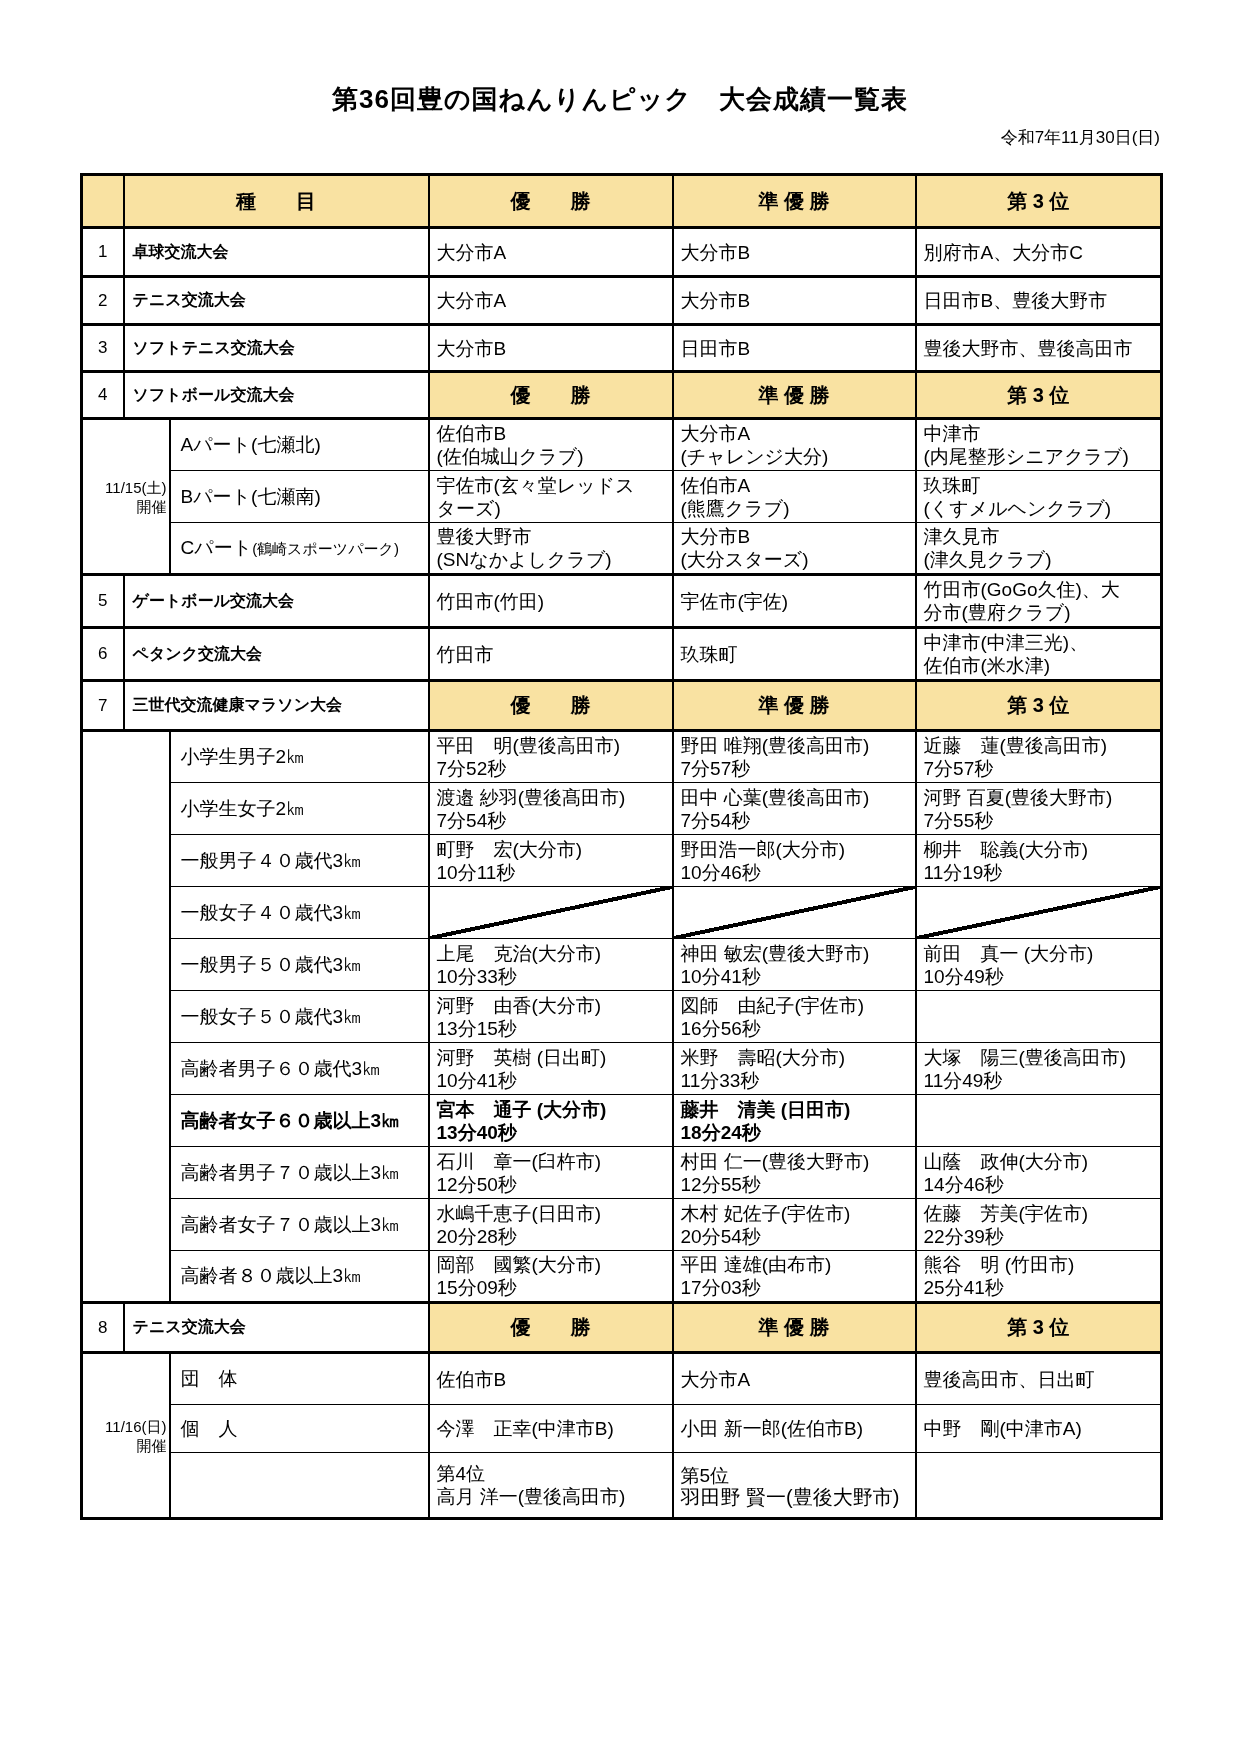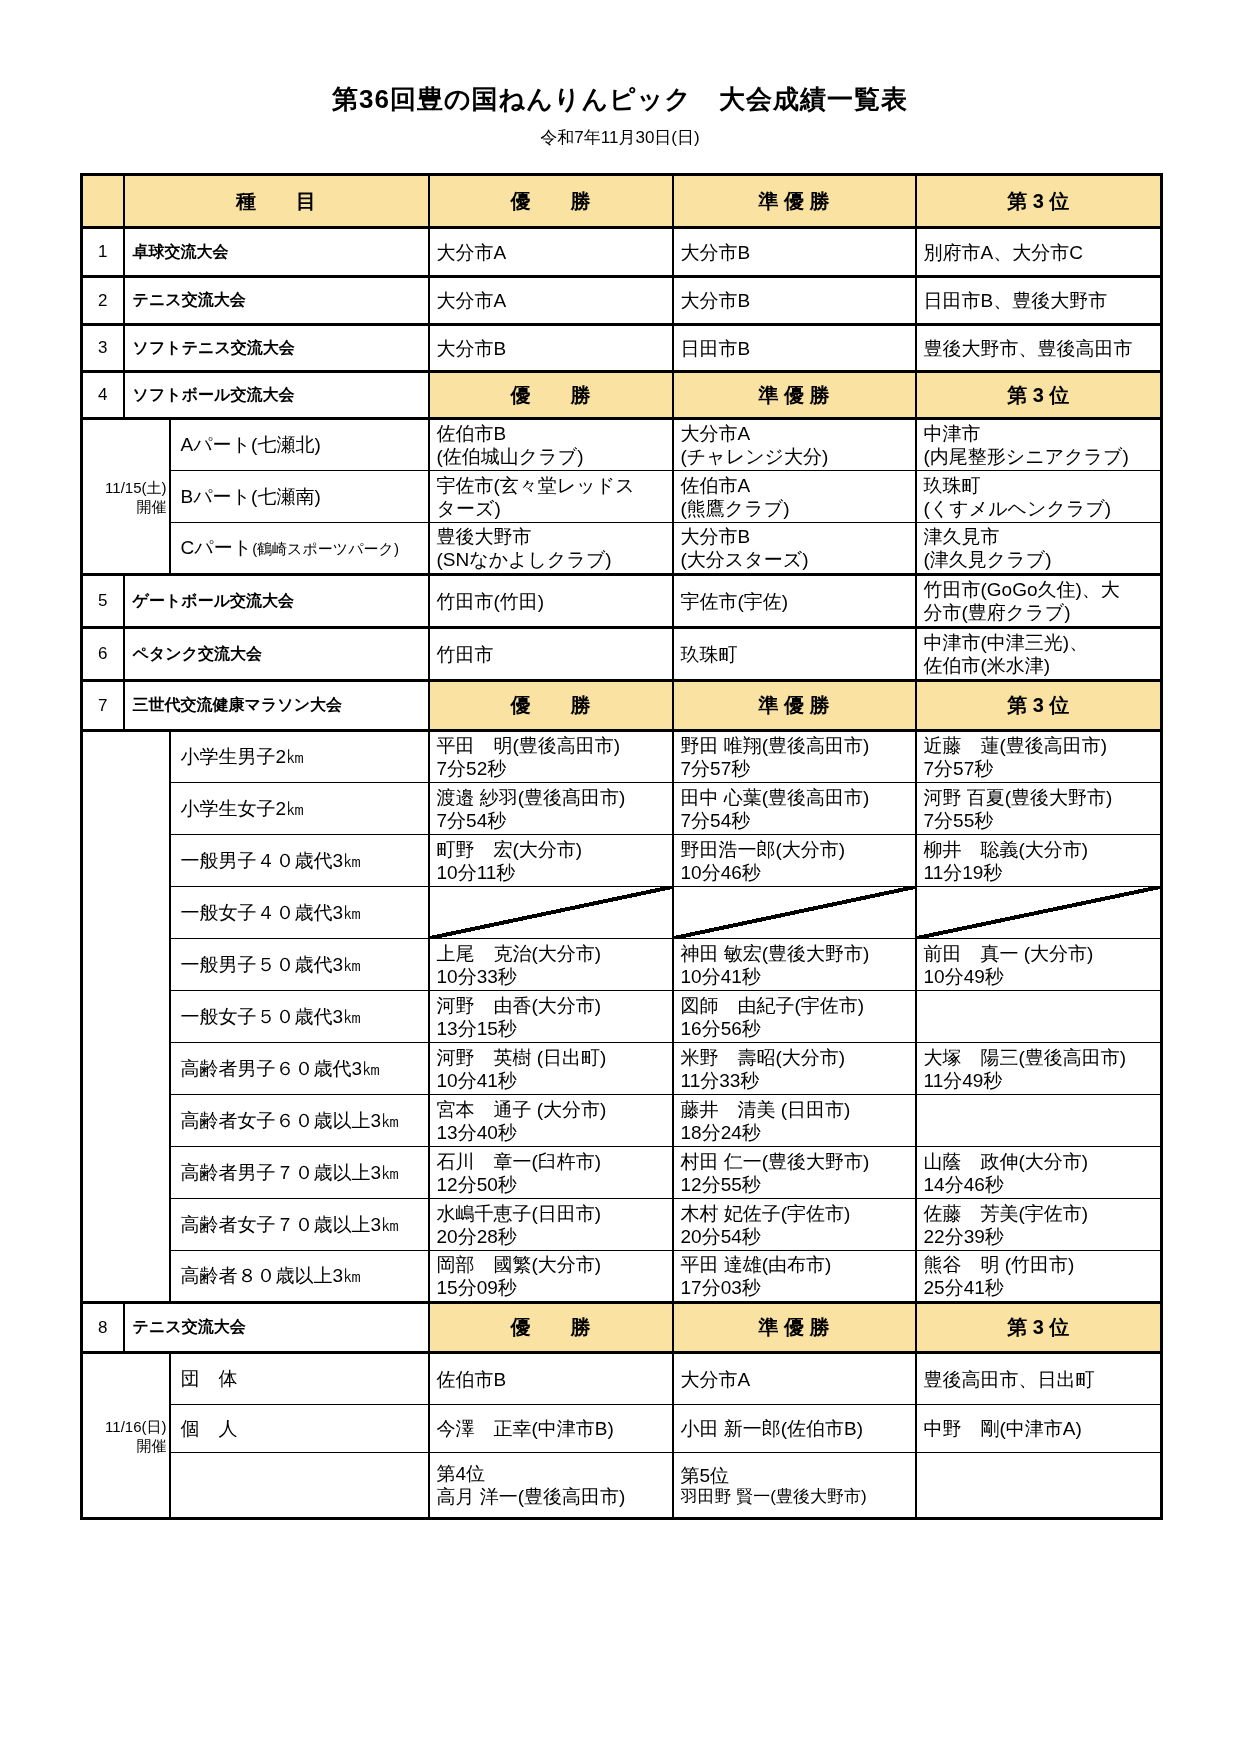--- a/index.html
+++ b/index.html
@@ -15,21 +15,21 @@
     position:absolute;
     top:82px;left:0;width:1240px;
     text-align:center;
     font-size:26px;
     font-weight:bold;
     letter-spacing:1px;
   }
   .doc-date{
     position:absolute;
     top:126px;left:80px;width:1080px;
-    text-align:center;
+    text-align:right;
     font-size:17px;
   }
   table.results{
     position:absolute;
     left:80px;top:173px;
     width:1080px;
     border-collapse:collapse;
     table-layout:fixed;
     border:3px solid #000;
     padding-left:16px;
@@ -67,21 +67,21 @@
   }
   td.sublabel .small{ font-size:15px; }
   td.datecell{
     text-align:right;
     font-size:15px;
     line-height:19px;
     padding:2px 2px;
   }
   td.result{ padding:2px 7px; }
   .ln{ line-height:23px; white-space:nowrap; }
-  .ln.small{ font-size:17px; line-height:20px; }
+  .ln.small{ font-size:20px; line-height:20px; }
   td.diag{ padding:0; position:relative; }
   td.diag .diagline{
     position:absolute; inset:0;
     background:linear-gradient(to bottom right,
       transparent calc(50% - 2px), #000 calc(50% - 2px),
       #000 calc(50% + 2px), transparent calc(50% + 2px));
   }
 </style>
 </head>
 <body>
@@ -330,21 +330,21 @@
           </td>
           <td class="result">
             <div class="ln">米野　壽昭(大分市)</div>
             <div class="ln">11分33秒</div>
           </td>
           <td class="result">
             <div class="ln">大塚　陽三(豊後高田市)</div>
             <div class="ln">11分49秒</div>
           </td>
         </tr>
-        <tr style="height: 52px;">
+        <tr style="height: 52px; font-weight: bold;">
           <td class="sublabel">高齢者女子６０歳以上3㎞</td>
           <td class="result">
             <div class="ln">宮本　通子 (大分市)</div>
             <div class="ln">13分40秒</div>
           </td>
           <td class="result">
             <div class="ln">藤井　清美 (日田市)</div>
             <div class="ln">18分24秒</div>
           </td>
           <td class="result"></td>

